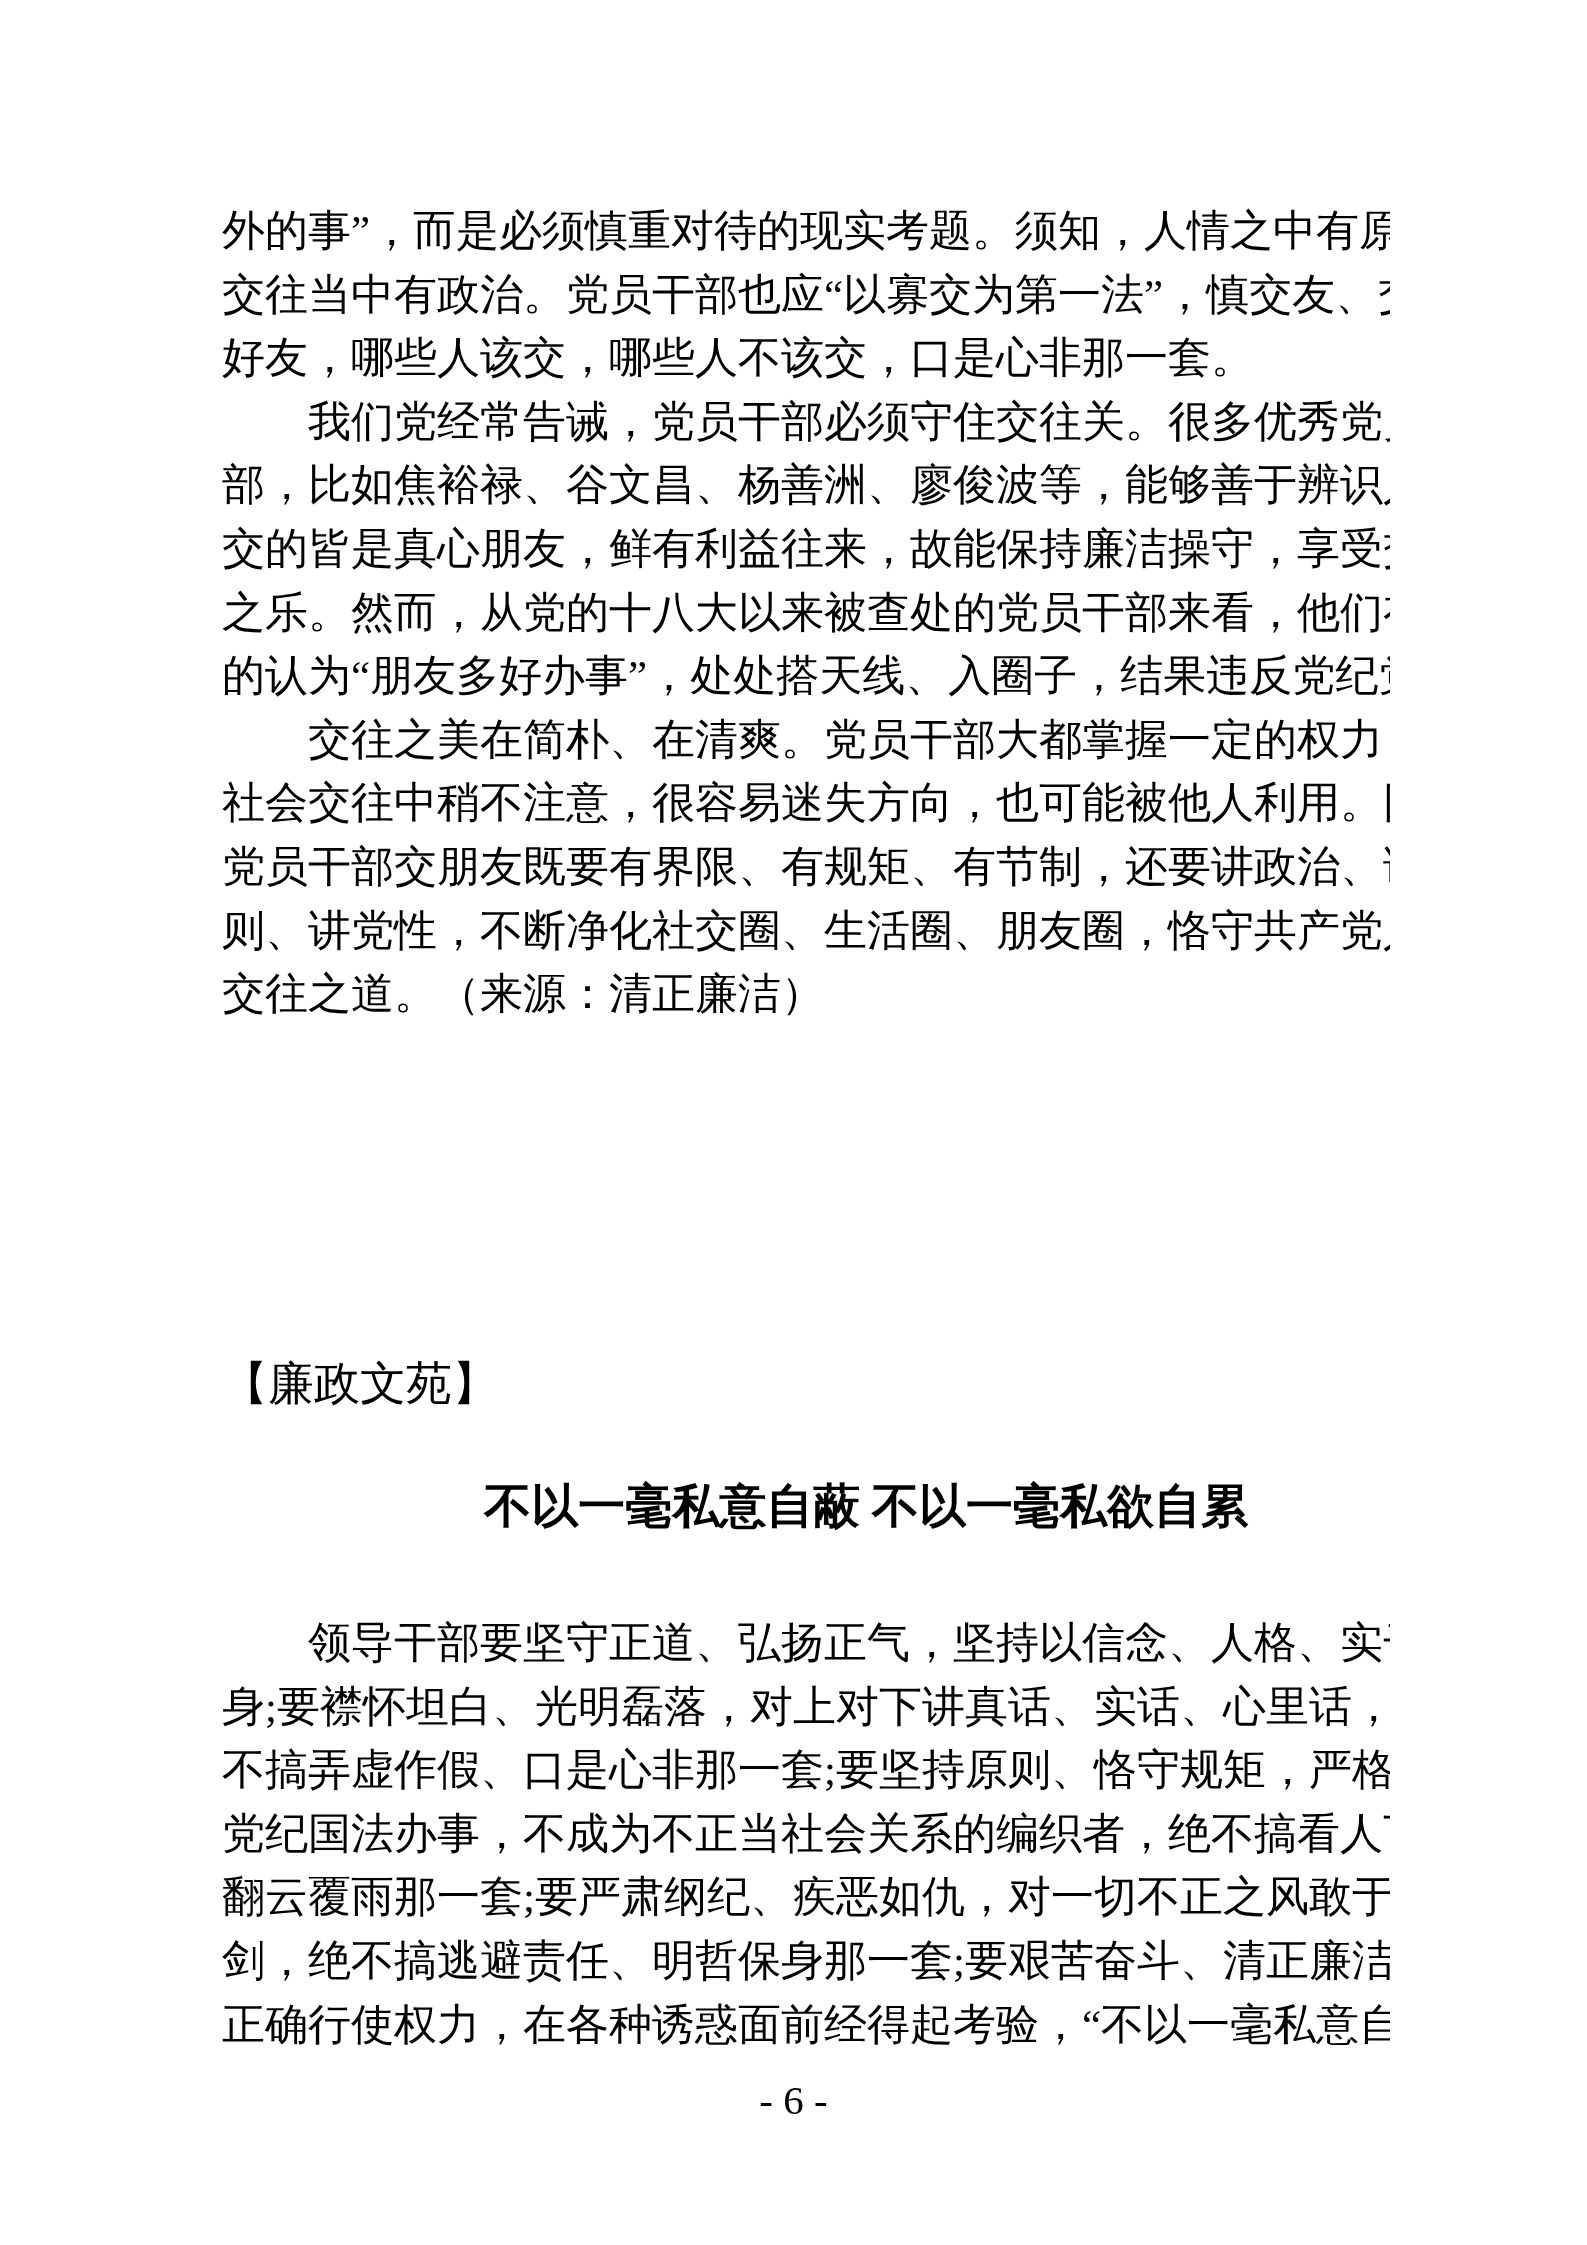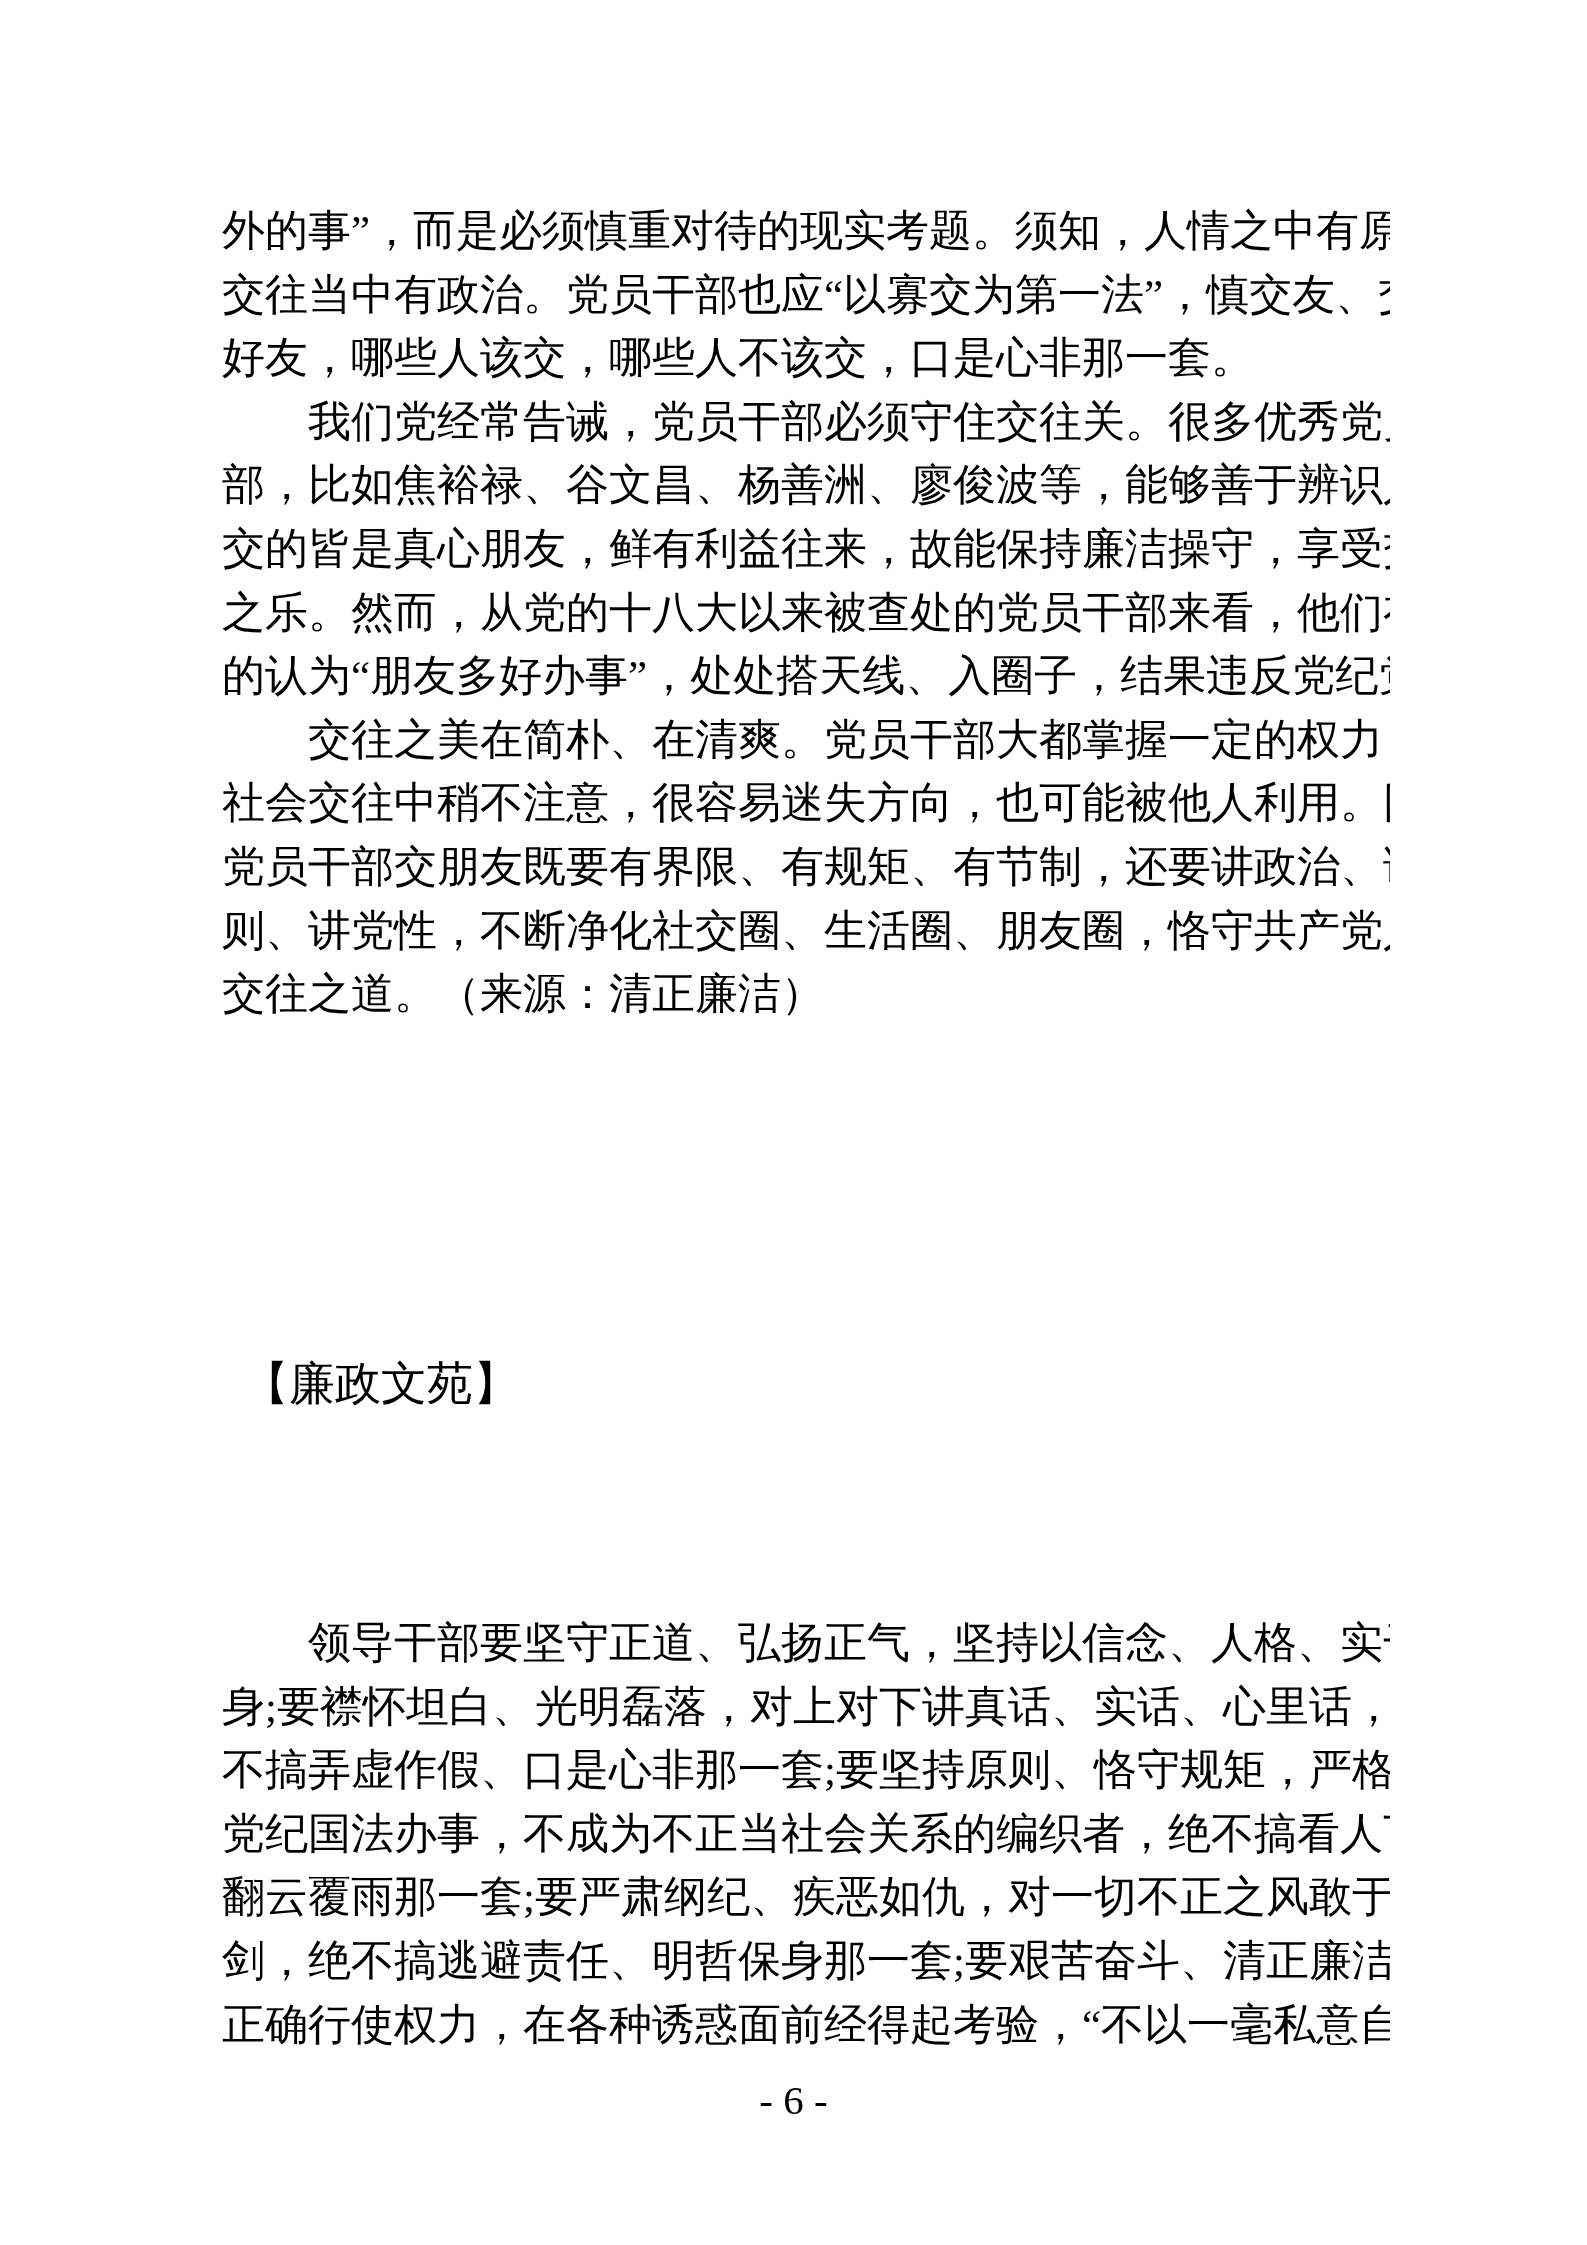--- a/index.html
+++ b/index.html
@@ -38,21 +38,20 @@
   .text-line.para-end {
     text-align-last: left;
   }
   .section-header {
     position: absolute;
     left: 222px;
     top: 1352px;
     height: 64px;
     line-height: 64px;
     font-size: 46px;
-    margin-left: 21px;
   }
   .article-title {
     position: absolute;
     left: 282px;
     top: 1474px;
     width: 1168px;
     height: 64px;
     line-height: 64px;
     font-size: 47px;
     font-weight: bold;
@@ -87,20 +86,21 @@
     <div class="text-line">的认为“朋友多好办事”，处处搭天线、入圈子，结果违反党纪党</div>
     <div class="text-line indent">交往之美在简朴、在清爽。党员干部大都掌握一定的权力，在</div>
     <div class="text-line">社会交往中稍不注意，很容易迷失方向，也可能被他人利用。因此，</div>
     <div class="text-line">党员干部交朋友既要有界限、有规矩、有节制，还要讲政治、讲原</div>
     <div class="text-line">则、讲党性，不断净化社交圈、生活圈、朋友圈，恪守共产党人的</div>
     <div class="text-line para-end">交往之道。（来源：清正廉洁）</div>
   </div>
 
   <div class="section-header">【廉政文苑】</div>
 
+  <div class="article-title">不以一毫私意自蔽 不以一毫私欲自累</div>
 
   <div class="body-block article-2">
     <div class="text-line indent">领导干部要坚守正道、弘扬正气，坚持以信念、人格、实干立</div>
     <div class="text-line">身;要襟怀坦白、光明磊落，对上对下讲真话、实话、心里话，绝</div>
     <div class="text-line">不搞弄虚作假、口是心非那一套;要坚持原则、恪守规矩，严格按</div>
     <div class="text-line">党纪国法办事，不成为不正当社会关系的编织者，绝不搞看人下菜、</div>
     <div class="text-line">翻云覆雨那一套;要严肃纲纪、疾恶如仇，对一切不正之风敢于亮</div>
     <div class="text-line">剑，绝不搞逃避责任、明哲保身那一套;要艰苦奋斗、清正廉洁，</div>
     <div class="text-line">正确行使权力，在各种诱惑面前经得起考验，“不以一毫私意自蔽，</div>
   </div>

